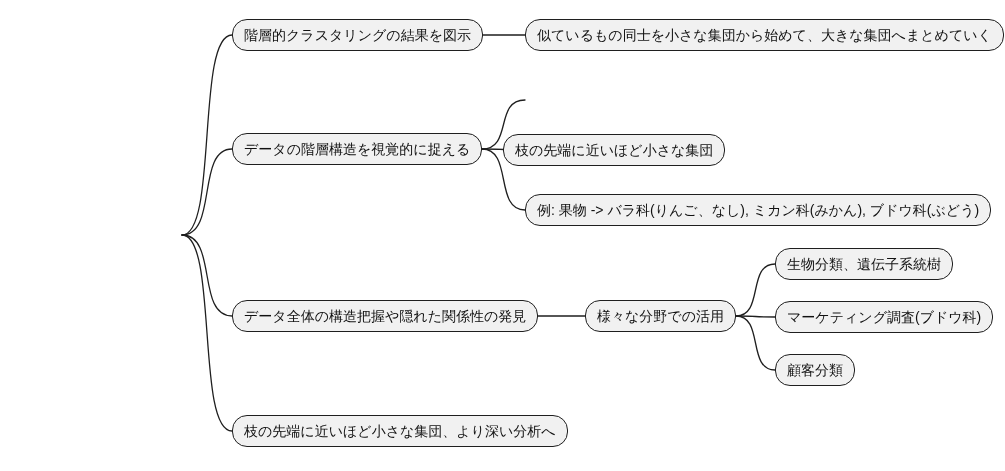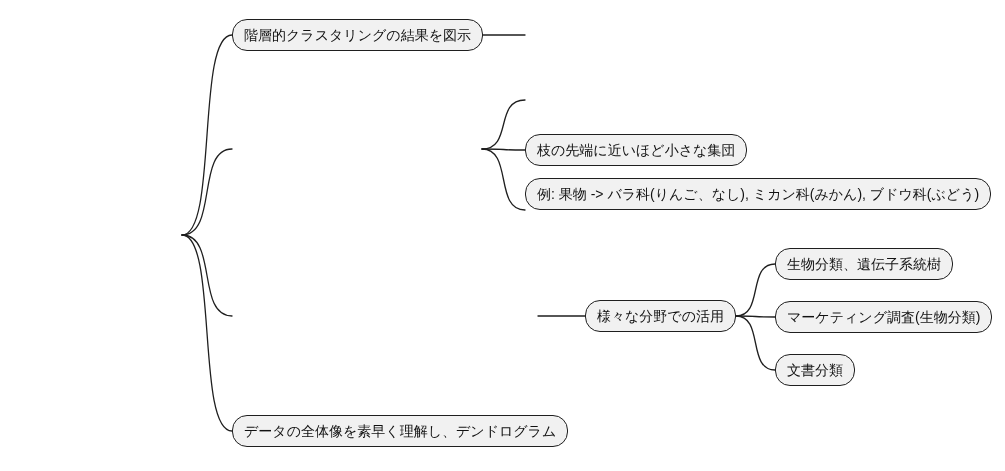--- a/index.html
+++ b/index.html
@@ -59,31 +59,34 @@
       <path d="M 538 316 C 571.84 316, 551.16 316, 585 316"></path>
       <path d="M 736 316 C 764.08 316, 746.92 264, 775 264"></path>
       <path d="M 736 316 C 764.08 316, 746.92 317, 775 317"></path>
       <path d="M 736 316 C 764.08 316, 746.92 370, 775 370"></path>
       <path d="M 182 235 C 218 235, 196 431, 232 431"></path>
     </svg>
 
 
   <div class="node" style="left:232px;top:19px">階層的クラスタリングの結果を図示</div>
 
+  <div class="node" style="left:525px;top:19px">似ているもの同士を小さな集団から始めて、大きな集団へまとめていく</div>
+
+  <div class="node" style="left:232px;top:133px">データの階層構造を視覚的に捉える</div>
 
 
+  <div class="node" style="left:503px;top:134px">枝の先端に近いほど小さな集団</div>
 
-  <div class="node" style="left:525px;top:134px">枝の先端に近いほど小さな集団</div>
+  <div class="node" style="left:525px;top:194px">例: 果物 -&gt; バラ科(りんご、なし), ミカン科(みかん), ブドウ科(ぶどう)</div>
 
-  <div class="node" style="left:525px;top:178px">例: 果物 -&gt; バラ科(りんご、なし), ミカン科(みかん), ブドウ科(ぶどう)</div>
-
+  <div class="node" style="left:232px;top:300px">データ全体の構造把握や隠れた関係性の発見</div>
 
   <div class="node" style="left:775px;top:248px">生物分類、遺伝子系統樹</div>
 
   <div class="node" style="left:585px;top:300px">様々な分野での活用</div>
 
-  <div class="node" style="left:775px;top:301px">マーケティング調査(生物分類)</div>
+  <div class="node" style="left:775px;top:301px">マーケティング調査(ブドウ科)</div>
 
-  <div class="node" style="left:775px;top:354px">文書分類</div>
+  <div class="node" style="left:775px;top:354px">顧客分類</div>
 
-  <div class="node" style="left:232px;top:415px">データの全体像を素早く理解し、デンドログラム</div>
+  <div class="node" style="left:232px;top:415px">枝の先端に近いほど小さな集団、より深い分析へ</div>
 
 </div>
 
 </body></html>

